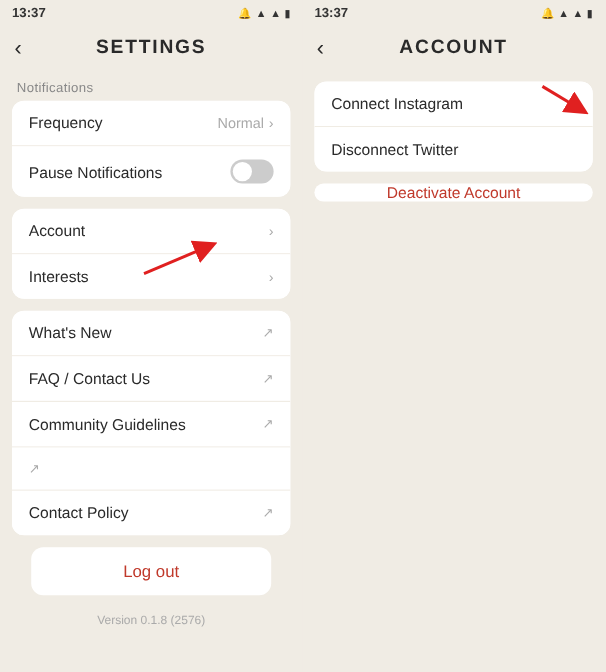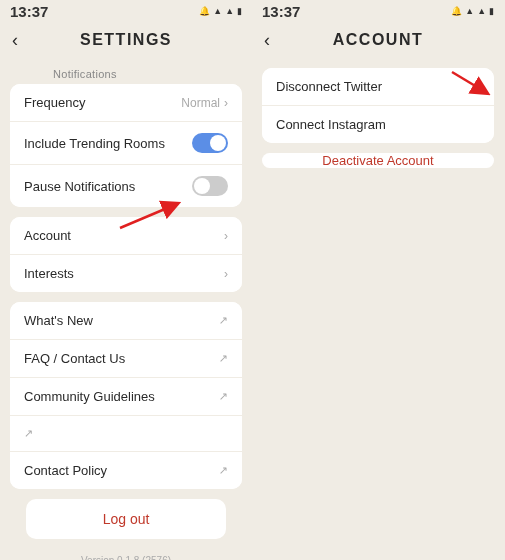--- a/index.html
+++ b/index.html
@@ -24,21 +24,21 @@
 
     
     .status-bar {
       display: flex;
       justify-content: space-between;
       align-items: center;
       padding: 4px 10px;
       height: 22px;
     }
     .status-time {
-      font-size: 15px;
+      font-size: 11px;
       font-weight: 600;
       color: #333;
     }
     .status-icons {
       display: flex;
       gap: 3px;
       align-items: center;
     }
     .status-icon {
       font-size: 9px;
@@ -76,21 +76,20 @@
       overflow-y: auto;
       padding: 0 10px;
     }
 
     
     .section-label {
       font-size: 11px;
       color: #888;
       padding: 10px 4px 4px;
       letter-spacing: 0.3px;
-      margin-left: 39px;
     }
 
     
     .card-group {
       background: #fff;
       border-radius: 10px;
       overflow: hidden;
       margin-bottom: 10px;
     }
 
@@ -229,26 +228,20 @@
     <div class="content">
 
       <div class="section-label">Notifications</div>
       <div class="card-group">
         <div class="row">
           <span class="row-label">Frequency</span>
           <span class="row-value">
             <span>Normal</span>
             <span class="chevron">›</span>
           </span>
-        </div>
-        <div class="row">
-          <span class="row-label">Include Trending Rooms</span>
-          <div class="toggle on">
-            <div class="toggle-knob"></div>
-          </div>
         </div>
         <div class="row">
           <span class="row-label">Pause Notifications</span>
           <div class="toggle off">
             <div class="toggle-knob"></div>
           </div>
         </div>
       </div>
 
       <div class="card-group">
@@ -314,24 +307,24 @@
     </div>
 
     <div class="header">
       <span class="back-btn">‹</span>
       <span class="header-title">ACCOUNT</span>
     </div>
 
     <div class="content">
       <div class="card-group" style="margin-top: 10px;">
         <div class="row">
+          <span class="row-label">Connect Instagram</span>
+        </div>
+        <div class="row">
           <span class="row-label">Disconnect Twitter</span>
-        </div>
-        <div class="row">
-          <span class="row-label">Connect Instagram</span>
         </div>
       </div>
 
       <div class="deactivate-card">
         <span>Deactivate Account</span>
       </div>
     </div>
   </div>
 
   <svg class="annotation-svg" viewBox="0 0 252 560">

